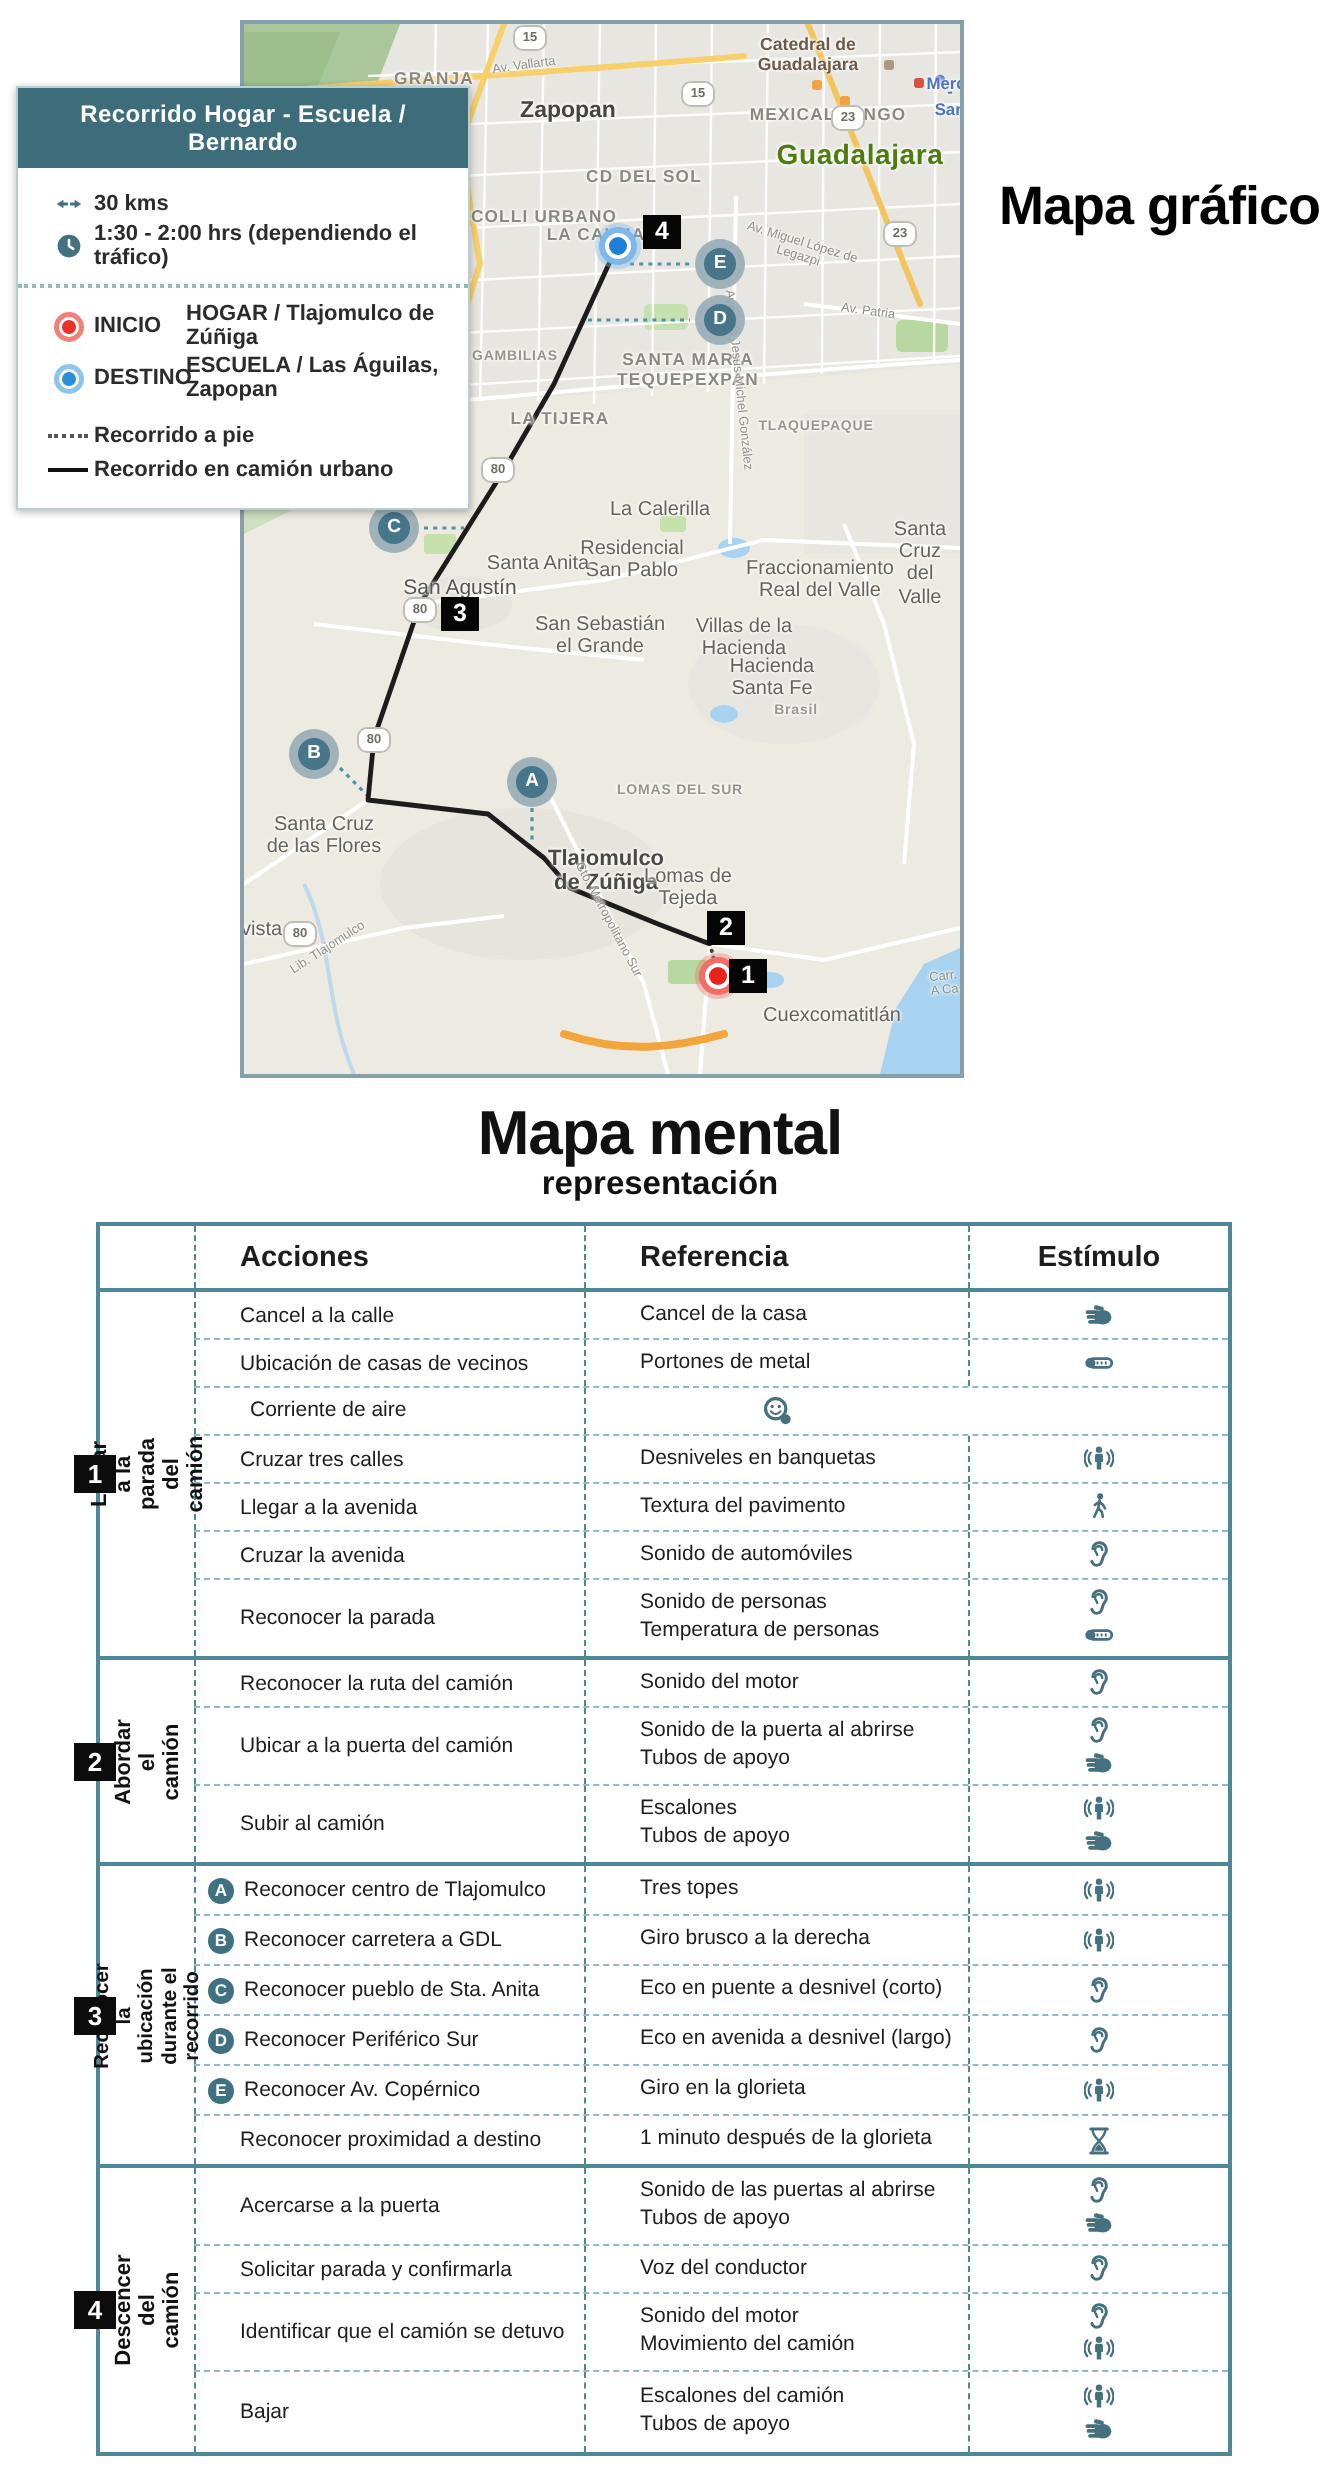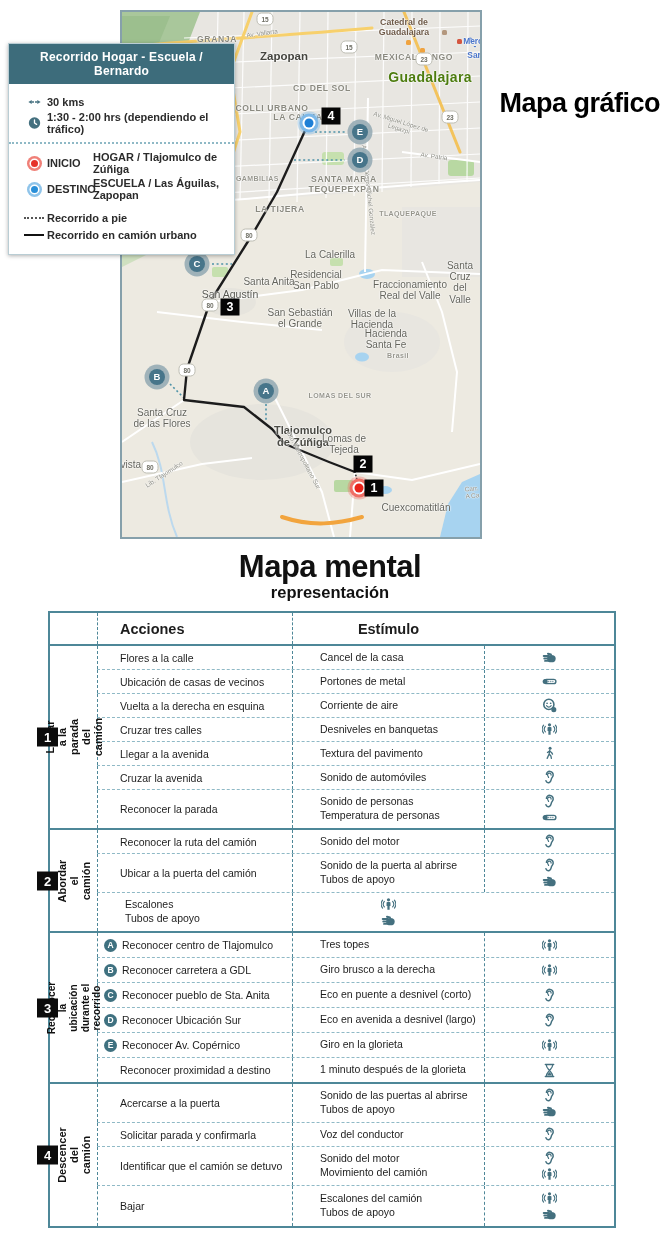--- a/index.html
+++ b/index.html
@@ -355,49 +355,49 @@
 <div class="map-heading">Mapa gráfico</div>
 <div class="mental-wrap">
   <div class="mental-title">Mapa mental</div>
   <div class="mental-sub">representación</div>
 </div>
 
 <div class="mtable">
   <div class="thead">
     <div class="hc" style="border-left:none"></div>
     <div class="hc h-acc">Acciones</div>
+    <div class="hc h-ref">Referencia</div>
     <div class="hc h-est">Estímulo</div>
   </div>
 
   <div class="sec">
     <div class="secnum">1</div>
     <div class="seclabel">
         <span class="rot">Llegar a la parada del camión</span>
       </div>
     <div>
       <div class="r ts">
-          <div class="ca">Flores a la calle</div>
+          <div class="ca">Cancel a la calle</div>
           <div class="cr">Cancel de la casa</div>
           <div class="cs">
             <svg class="ic">
               <use href="#i-hand"></use>
             </svg>
           </div>
         </div>
       <div class="r ts">
           <div class="ca">Ubicación de casas de vecinos</div>
           <div class="cr">Portones de metal</div>
           <div class="cs">
             <svg class="ic">
               <use href="#i-thermo"></use>
             </svg>
           </div>
         </div>
       <div class="r ts">
-          <div class="ca">Vuelta a la derecha en esquina</div>
           <div class="cr">Corriente de aire</div>
           <div class="cs">
             <svg class="ic">
               <use href="#i-face"></use>
             </svg>
           </div>
         </div>
       <div class="r ts">
           <div class="ca">Cruzar tres calles</div>
           <div class="cr">Desniveles en banquetas</div>
@@ -463,20 +463,21 @@
           <div class="cs">
             <svg class="ic">
               <use href="#i-ear"></use>
             </svg>
             <svg class="ic">
               <use href="#i-hand"></use>
             </svg>
           </div>
         </div>
       <div class="r th">
+          <div class="ca">Subir al camión</div>
           <div class="cr">Escalones
 Tubos de apoyo</div>
           <div class="cs">
             <svg class="ic">
               <use href="#i-echo"></use>
             </svg>
             <svg class="ic">
               <use href="#i-hand"></use>
             </svg>
           </div>
@@ -523,21 +524,21 @@
           <div class="cr">Eco en puente a desnivel (corto)</div>
           <div class="cs">
             <svg class="ic">
               <use href="#i-ear"></use>
             </svg>
           </div>
         </div>
       <div class="r ts3">
           <div class="ca withchip">
             <span class="chip">D</span>
-            <span>Reconocer Ubicación Sur</span>
+            <span>Reconocer Periférico Sur</span>
           </div>
           <div class="cr">Eco en avenida a desnivel (largo)</div>
           <div class="cs">
             <svg class="ic">
               <use href="#i-ear"></use>
             </svg>
           </div>
         </div>
       <div class="r ts3">
           <div class="ca withchip">

